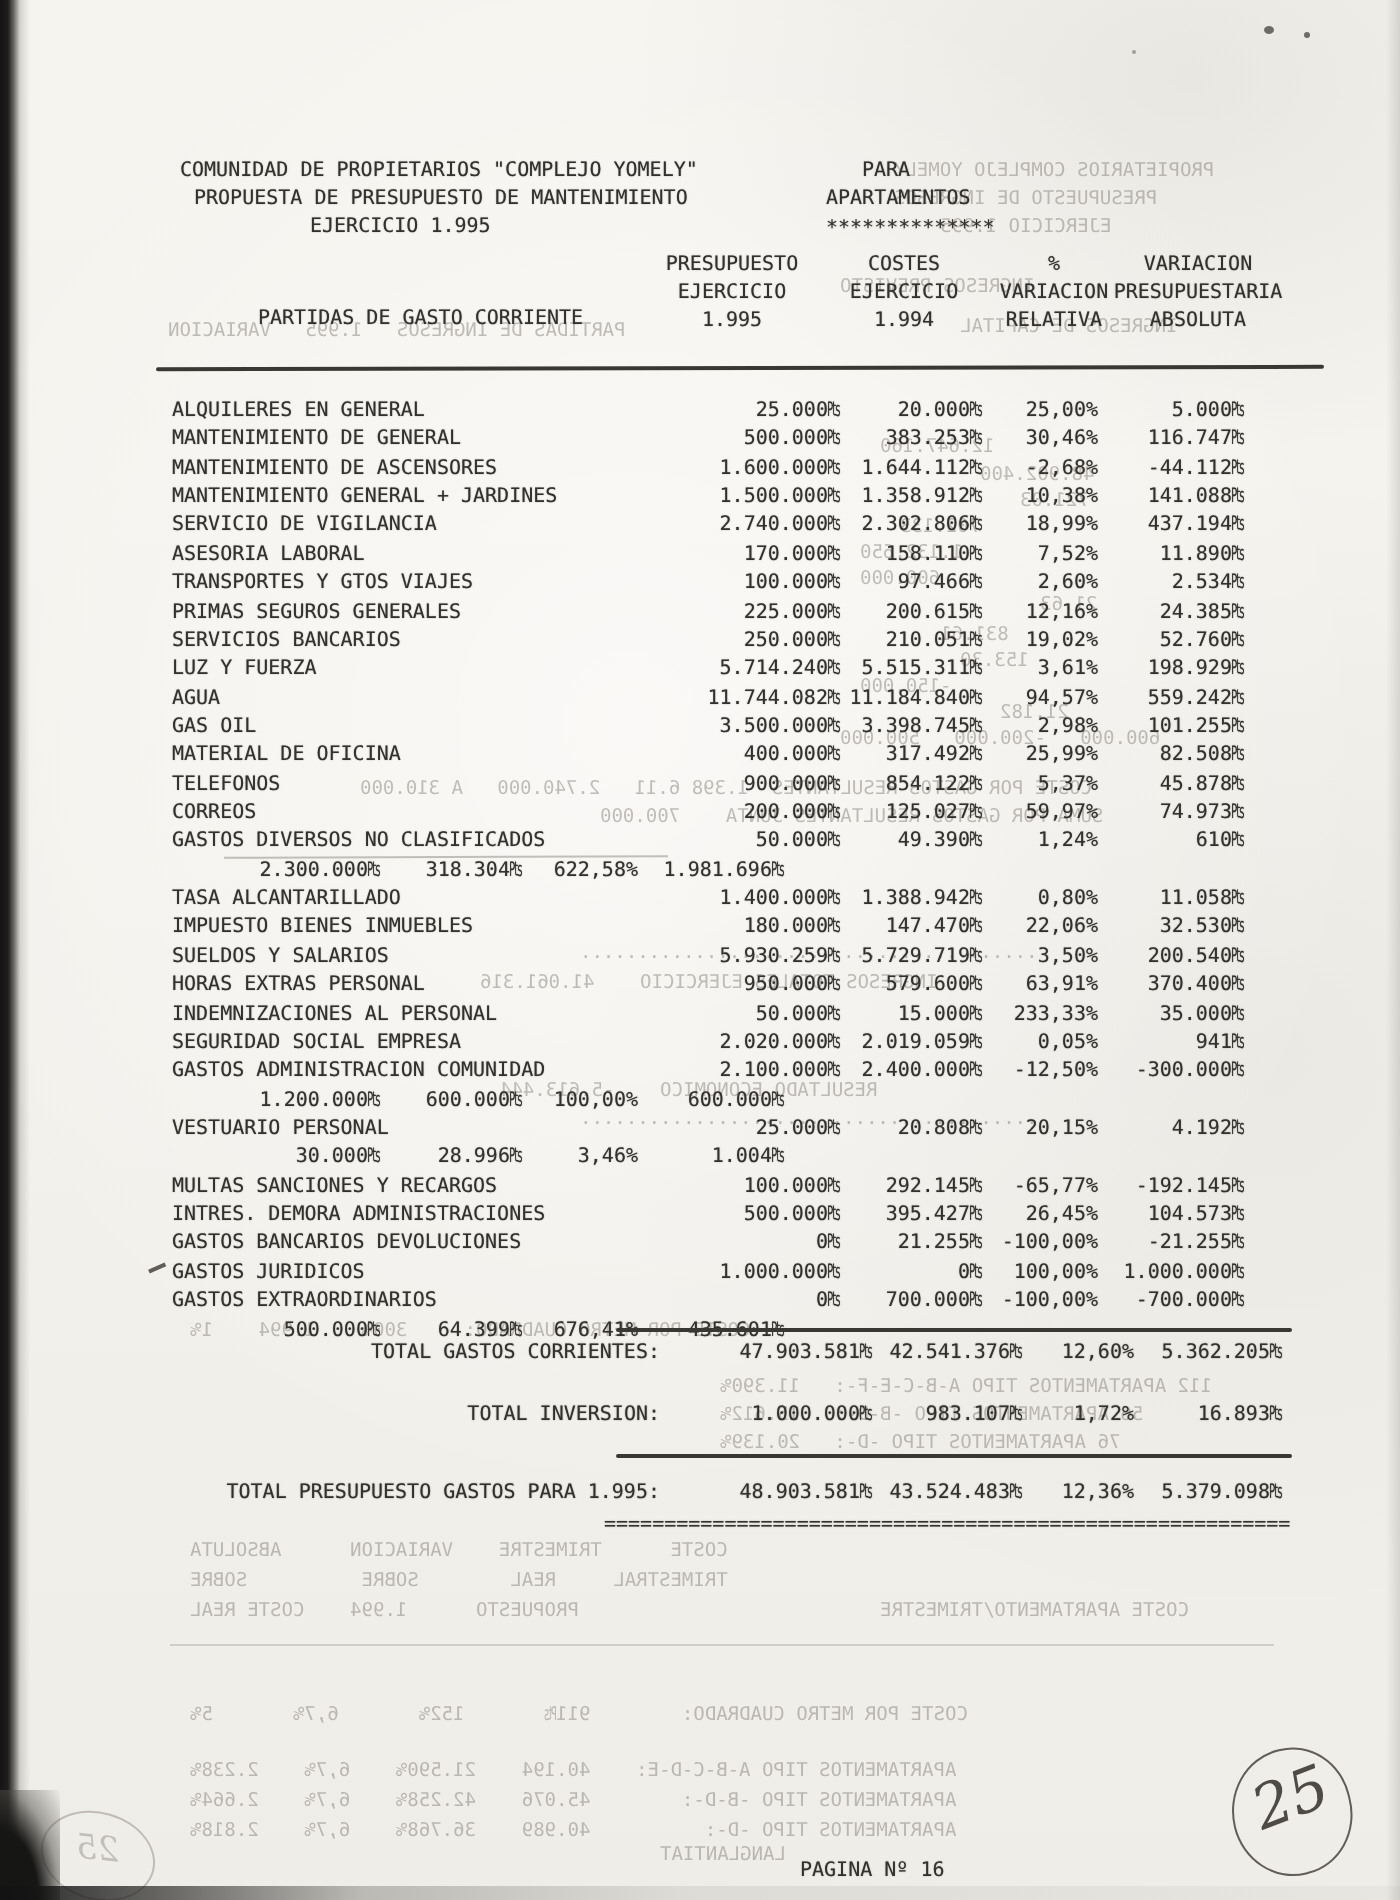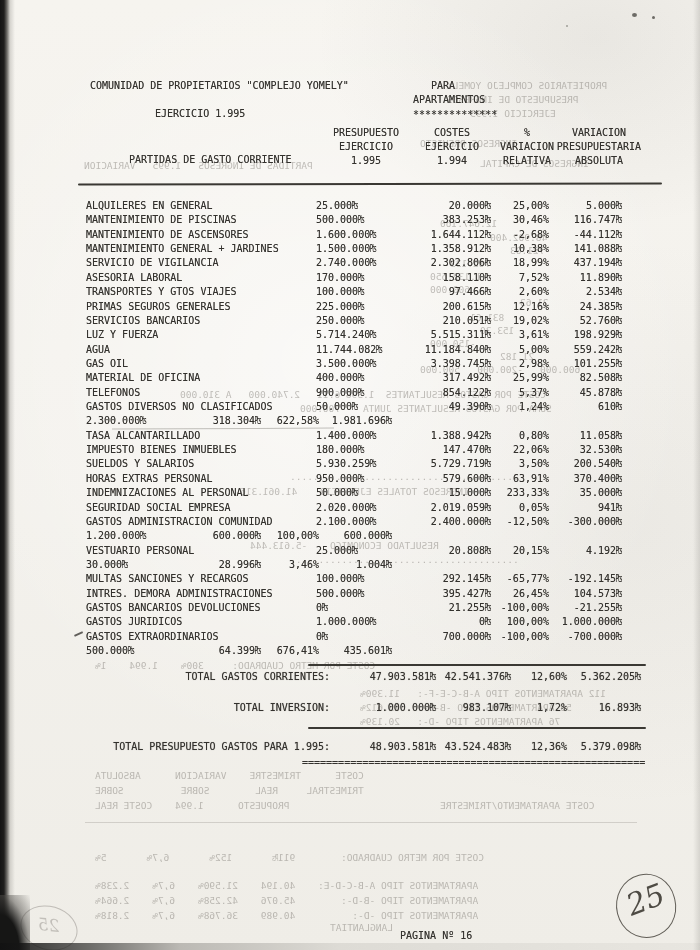--- a/index.html
+++ b/index.html
@@ -15,21 +15,21 @@
   }
   .t{position:absolute;font-size:10px;line-height:12px;white-space:pre;
      text-shadow:0 0 .6px rgba(50,48,44,.55);}
   .colhead{position:absolute;text-align:center;font-size:10px;line-height:14px;
      text-shadow:0 0 .6px rgba(50,48,44,.55);}
   .colhead div{white-space:pre;}
   #rows{position:absolute;left:86px;top:199px;width:536px;}
   .row{display:flex;height:14.36px;font-size:10px;line-height:13px;white-space:pre;
      text-shadow:0 0 .6px rgba(50,48,44,.55);}
   .cell-label{width:230px;overflow:visible;}
-  .c1{width:104px;text-align:left;}
+  .c1{width:104px;text-align:right;}
   .c2{width:71px;text-align:right;}
   .c3{width:58px;text-align:right;}
   .c4{width:73px;text-align:right;}
   #totals .trow{position:absolute;left:86px;display:flex;font-size:10px;line-height:12px;
      white-space:pre;text-shadow:0 0 .7px rgba(50,48,44,.6);}
   #totals .trow:nth-child(1){top:671px;}
   #totals .trow:nth-child(2){top:702px;}
   #totals .trow:nth-child(3){top:741px;align-items:center;}
   .tlabel{width:244px;text-align:right;}
   .tc1{width:106px;text-align:right;}
@@ -98,20 +98,21 @@
       <span class="ghost" style="left: 95px; top: 800px;">PROPUESTO      1.994    COSTE REAL</span>
       <span class="ghost" style="left: 440px; top: 800px;">COSTE APARTAMENTO/TRIMESTRE</span>
       <span class="ghost" style="left: 95px; top: 852px;">COSTE POR METRO CUADRADO:        911₧       152%       6,7%       5%</span>
       <span class="ghost" style="left: 95px; top: 880px;">APARTAMENTOS TIPO A-B-C-D-E:    40.194    21.590%    6,7%    2.238%</span>
       <span class="ghost" style="left: 95px; top: 895px;">APARTAMENTOS TIPO -B-D-:        45.076    42.258%    6,7%    2.664%</span>
       <span class="ghost" style="left: 95px; top: 910px;">APARTAMENTOS TIPO -D-:          40.989    36.768%    6,7%    2.818%</span>
       <span class="ghost" style="left: 330px; top: 922px;">LANGLANTIAT</span>
     </div>
 
   <div class="t" style="left:90px;top:80px">COMUNIDAD DE PROPIETARIOS "COMPLEJO YOMELY"</div>
+  <div class="t" style="left:97px;top:94px">PROPUESTA DE PRESUPUESTO DE MANTENIMIENTO</div>
   <div class="t" style="left:155px;top:108px">EJERCICIO 1.995</div>
   <div class="t" style="left:431px;top:80px">PARA</div>
   <div class="t" style="left:413px;top:94px">APARTAMENTOS</div>
   <div class="t" style="left:413px;top:109px">**************</div>
 
   <div class="colhead" style="left:316px;top:126px;width:100px">
     <div>PRESUPUESTO</div>
     <div>EJERCICIO</div>
     <div>1.995</div>
   </div>
@@ -129,33 +130,34 @@
     <div>VARIACION</div>
     <div>PRESUPUESTARIA</div>
     <div>ABSOLUTA</div>
   </div>
   <div class="t" style="left:129px;top:154px">PARTIDAS DE GASTO CORRIENTE</div>
 
   <div class="rule" style="left:78px;top:183px;width:584px;height:2.4px;transform:rotate(-0.12deg)"></div>
 
   <div id="rows">
       <div class="row"><span class="cell-label">ALQUILERES EN GENERAL</span><span class="c1">25.000₧</span><span class="c2">20.000₧</span><span class="c3">25,00%</span><span class="c4">5.000₧</span></div>
-      <div class="row"><span class="cell-label">MANTENIMIENTO DE PISCINAS</span><span class="c1">500.000₧</span><span class="c2">383.253₧</span><span class="c3">30,46%</span><span class="c4">116.747₧</span></div>
+      <div class="row"><span class="cell-label">MANTENIMIENTO DE GENERAL</span><span class="c1">500.000₧</span><span class="c2">383.253₧</span><span class="c3">30,46%</span><span class="c4">116.747₧</span></div>
       <div class="row"><span class="cell-label">MANTENIMIENTO DE ASCENSORES</span><span class="c1">1.600.000₧</span><span class="c2">1.644.112₧</span><span class="c3">-2,68%</span><span class="c4">-44.112₧</span></div>
       <div class="row"><span class="cell-label">MANTENIMIENTO GENERAL + JARDINES</span><span class="c1">1.500.000₧</span><span class="c2">1.358.912₧</span><span class="c3">10,38%</span><span class="c4">141.088₧</span></div>
       <div class="row"><span class="cell-label">SERVICIO DE VIGILANCIA</span><span class="c1">2.740.000₧</span><span class="c2">2.302.806₧</span><span class="c3">18,99%</span><span class="c4">437.194₧</span></div>
       <div class="row"><span class="cell-label">ASESORIA LABORAL</span><span class="c1">170.000₧</span><span class="c2">158.110₧</span><span class="c3">7,52%</span><span class="c4">11.890₧</span></div>
       <div class="row"><span class="cell-label">TRANSPORTES Y GTOS VIAJES</span><span class="c1">100.000₧</span><span class="c2">97.466₧</span><span class="c3">2,60%</span><span class="c4">2.534₧</span></div>
       <div class="row"><span class="cell-label">PRIMAS SEGUROS GENERALES</span><span class="c1">225.000₧</span><span class="c2">200.615₧</span><span class="c3">12,16%</span><span class="c4">24.385₧</span></div>
       <div class="row"><span class="cell-label">SERVICIOS BANCARIOS</span><span class="c1">250.000₧</span><span class="c2">210.051₧</span><span class="c3">19,02%</span><span class="c4">52.760₧</span></div>
       <div class="row"><span class="cell-label">LUZ Y FUERZA</span><span class="c1">5.714.240₧</span><span class="c2">5.515.311₧</span><span class="c3">3,61%</span><span class="c4">198.929₧</span></div>
-      <div class="row"><span class="cell-label">AGUA</span><span class="c1">11.744.082₧</span><span class="c2">11.184.840₧</span><span class="c3">5,00%</span><span class="c4">559.242₧</span></div>
+      <div class="row"><span class="cell-label">AGUA</span><span class="c1">11.744.082₧</span><span class="c2">11.184.840₧</span><span class="c3">94,57%</span><span class="c4">559.242₧</span></div>
       <div class="row"><span class="cell-label">GAS OIL</span><span class="c1">3.500.000₧</span><span class="c2">3.398.745₧</span><span class="c3">2,98%</span><span class="c4">101.255₧</span></div>
       <div class="row"><span class="cell-label">MATERIAL DE OFICINA</span><span class="c1">400.000₧</span><span class="c2">317.492₧</span><span class="c3">25,99%</span><span class="c4">82.508₧</span></div>
       <div class="row"><span class="cell-label">TELEFONOS</span><span class="c1">900.000₧</span><span class="c2">854.122₧</span><span class="c3">5,37%</span><span class="c4">45.878₧</span></div>
+      <div class="row"><span class="cell-label">CORREOS</span><span class="c1">200.000₧</span><span class="c2">125.027₧</span><span class="c3">59,97%</span><span class="c4">74.973₧</span></div>
       <div class="row"><span class="cell-label">GASTOS DIVERSOS NO CLASIFICADOS</span><span class="c1">50.000₧</span><span class="c2">49.390₧</span><span class="c3">1,24%</span><span class="c4">610₧</span></div>
       <div class="row"><span class="c1">2.300.000₧</span><span class="c2">318.304₧</span><span class="c3">622,58%</span><span class="c4">1.981.696₧</span></div>
       <div class="row"><span class="cell-label">TASA ALCANTARILLADO</span><span class="c1">1.400.000₧</span><span class="c2">1.388.942₧</span><span class="c3">0,80%</span><span class="c4">11.058₧</span></div>
       <div class="row"><span class="cell-label">IMPUESTO BIENES INMUEBLES</span><span class="c1">180.000₧</span><span class="c2">147.470₧</span><span class="c3">22,06%</span><span class="c4">32.530₧</span></div>
       <div class="row"><span class="cell-label">SUELDOS Y SALARIOS</span><span class="c1">5.930.259₧</span><span class="c2">5.729.719₧</span><span class="c3">3,50%</span><span class="c4">200.540₧</span></div>
       <div class="row"><span class="cell-label">HORAS EXTRAS PERSONAL</span><span class="c1">950.000₧</span><span class="c2">579.600₧</span><span class="c3">63,91%</span><span class="c4">370.400₧</span></div>
       <div class="row"><span class="cell-label">INDEMNIZACIONES AL PERSONAL</span><span class="c1">50.000₧</span><span class="c2">15.000₧</span><span class="c3">233,33%</span><span class="c4">35.000₧</span></div>
       <div class="row"><span class="cell-label">SEGURIDAD SOCIAL EMPRESA</span><span class="c1">2.020.000₧</span><span class="c2">2.019.059₧</span><span class="c3">0,05%</span><span class="c4">941₧</span></div>
       <div class="row"><span class="cell-label">GASTOS ADMINISTRACION COMUNIDAD</span><span class="c1">2.100.000₧</span><span class="c2">2.400.000₧</span><span class="c3">-12,50%</span><span class="c4">-300.000₧</span></div>
       <div class="row"><span class="c1">1.200.000₧</span><span class="c2">600.000₧</span><span class="c3">100,00%</span><span class="c4">600.000₧</span></div>

